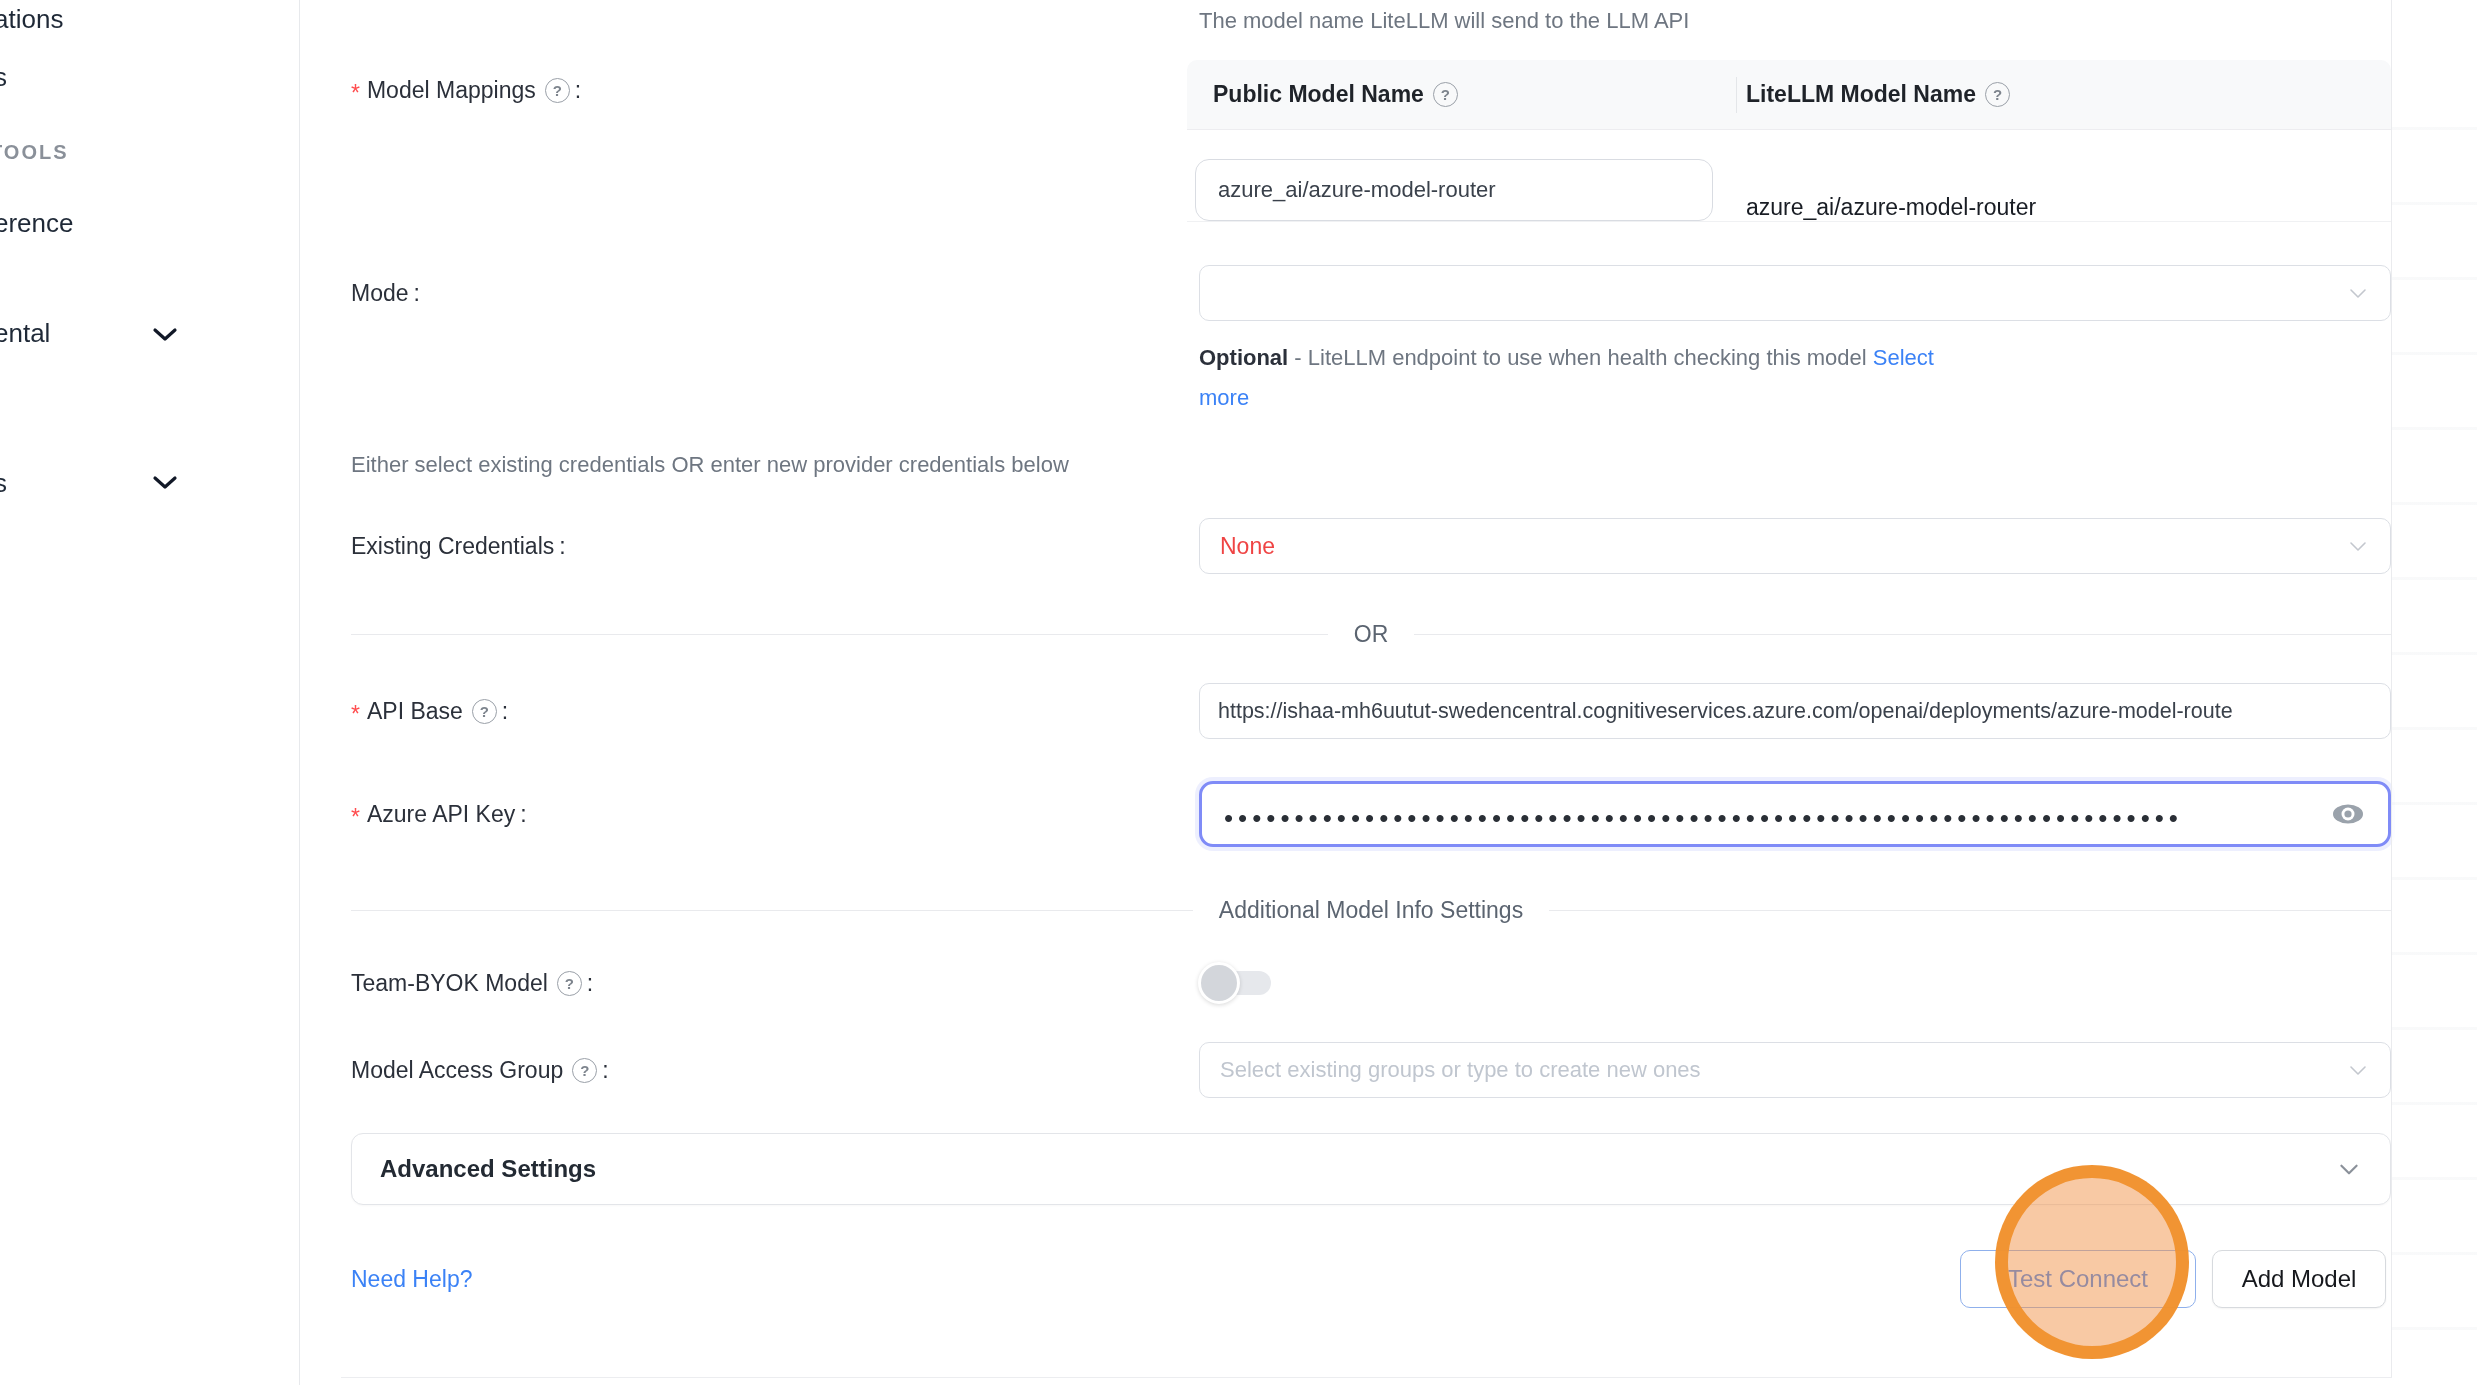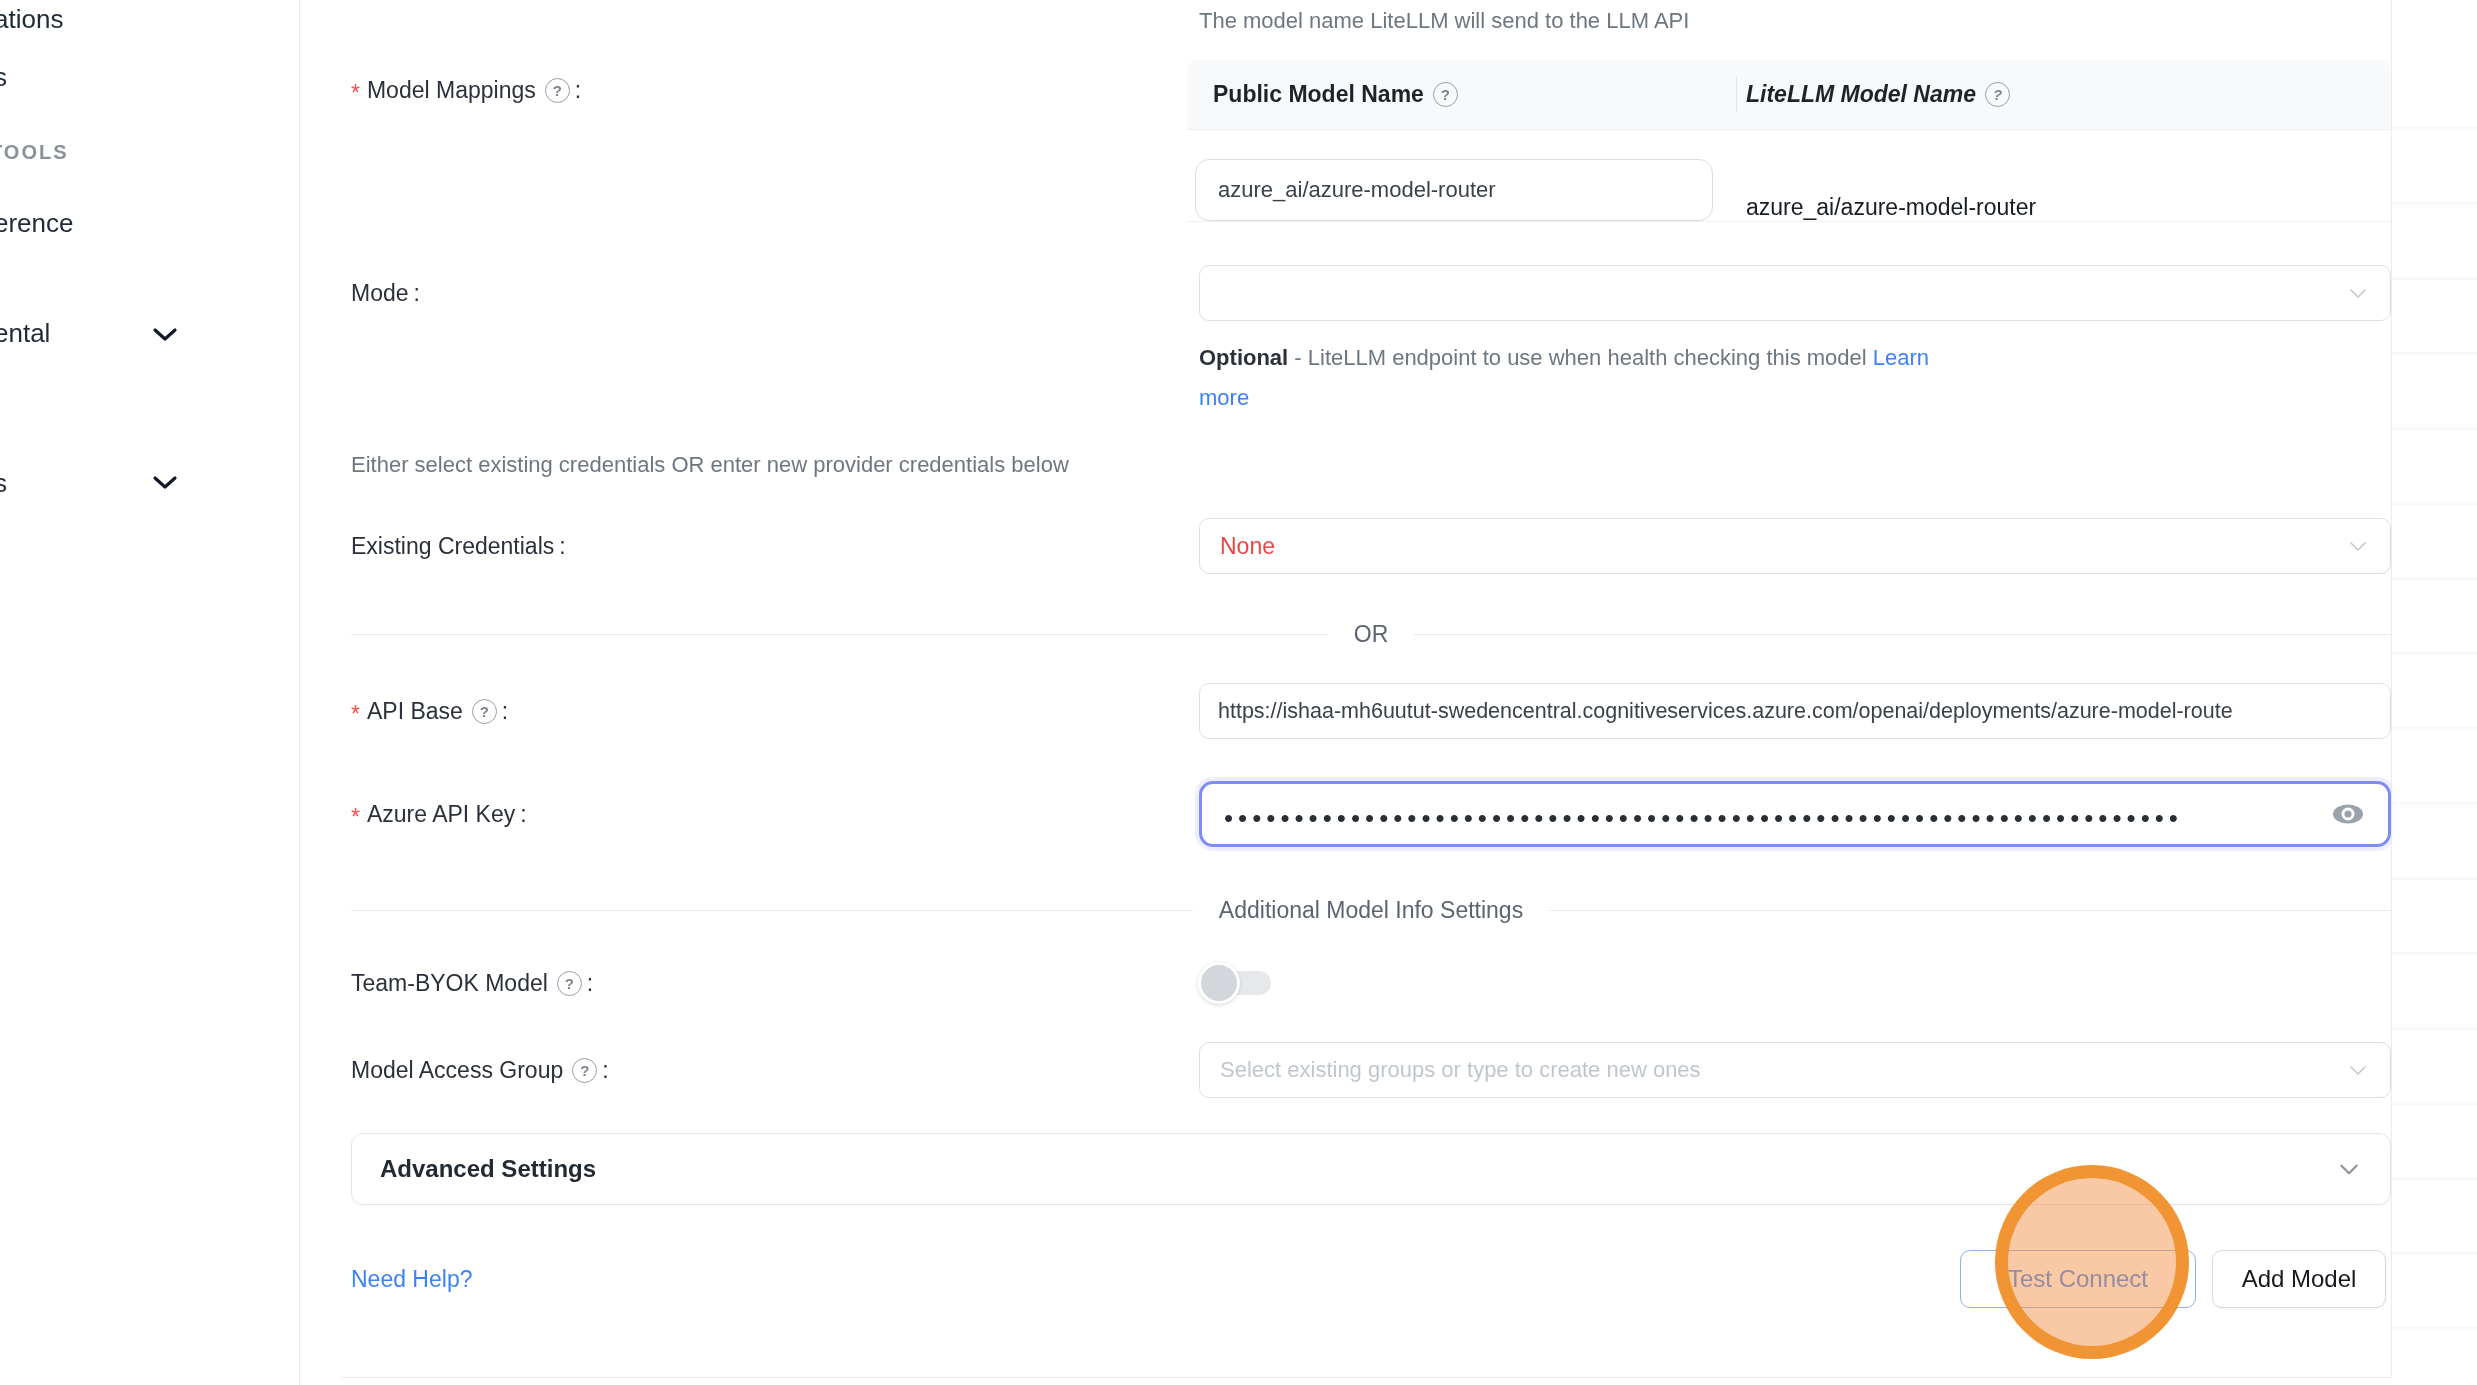--- a/index.html
+++ b/index.html
@@ -39,21 +39,21 @@
   .chev-svg { flex:0 0 auto; }
   .tinput { width:100%; height:56px; border:1px solid #dcdfe5; border-radius:10px; background:#fff;
     display:flex; align-items:center; padding:0 18px; font-size:21.5px; color:#3a414b;
     white-space:nowrap; overflow:hidden; }
   
   .mm-table { width:1204px; margin-left:-12px; }
   .mm-head { display:flex; height:70px; background:#f8f9fa; border-bottom:1px solid #ededf0;
     border-radius:10px 10px 0 0; align-items:center; position:relative; }
   .mm-th { display:flex; align-items:center; font-size:23px; font-weight:700; color:#1f2329; }
   .mm-th1 { width:549px; padding-left:26px; }
-  .mm-th2 { padding-left:10px;font-style:italic; }
+  .mm-th2 { padding-left:10px; }
   .mm-sep { position:absolute; left:549px; top:17px; width:1px; height:36px; background:#e4e6e9; }
   .mm-body { display:flex; height:92px; align-items:flex-end; border-bottom:1px solid #f0f1f3; }
   .mm-td1 { width:549px; }
   .tbl-input { width:518px; height:62px; margin-left:8px; border:1px solid #d9dce2; border-radius:14px;
     display:flex; align-items:center; padding:0 22px; font-size:22px; color:#3a414b; background:#fff; }
   .mm-td2 { padding-left:10px; font-size:23px; color:#191d24; }
   
   .mode-help { position:absolute; left:898px; top:338px; width:840px; font-size:22px; color:#6e7681; line-height:40px; }
   .mode-help b { color:#2b303a;text-align:center; }
   .blue-link { color:#3b82f6; text-decoration:none; cursor:pointer; }
@@ -160,21 +160,21 @@
         <div class="sel">
           <span class="val"></span>
           <svg class="chev-svg" width="24" height="24" viewBox="0 0 24 24">
               <polyline points="5,9 12,16 19,9" fill="none" stroke="#c3c7ce" stroke-width="1.6" stroke-linecap="round" stroke-linejoin="round"></polyline>
             </svg>
         </div>
       </div>
     </div>
 
     <div class="mode-help">
-      <b>Optional</b><span> - LiteLLM endpoint to use when health checking this model </span><a class="blue-link"><span>Learn</span><br><span>more</span></a>
+      <b>Optional</b><span> - LiteLLM endpoint to use when health checking this model </span><a class="blue-link"><span>Select</span><br><span>more</span></a>
     </div>
 
     <div class="gray-note" style="left:50px; top:452px">Either select existing credentials OR enter new provider credentials below</div>
 
     <div class="row" style="top:518px; height:56px;">
       <div class="label-col">
         <div class="flabel">
             <span>Existing Credentials</span>
           </div>
       </div>

